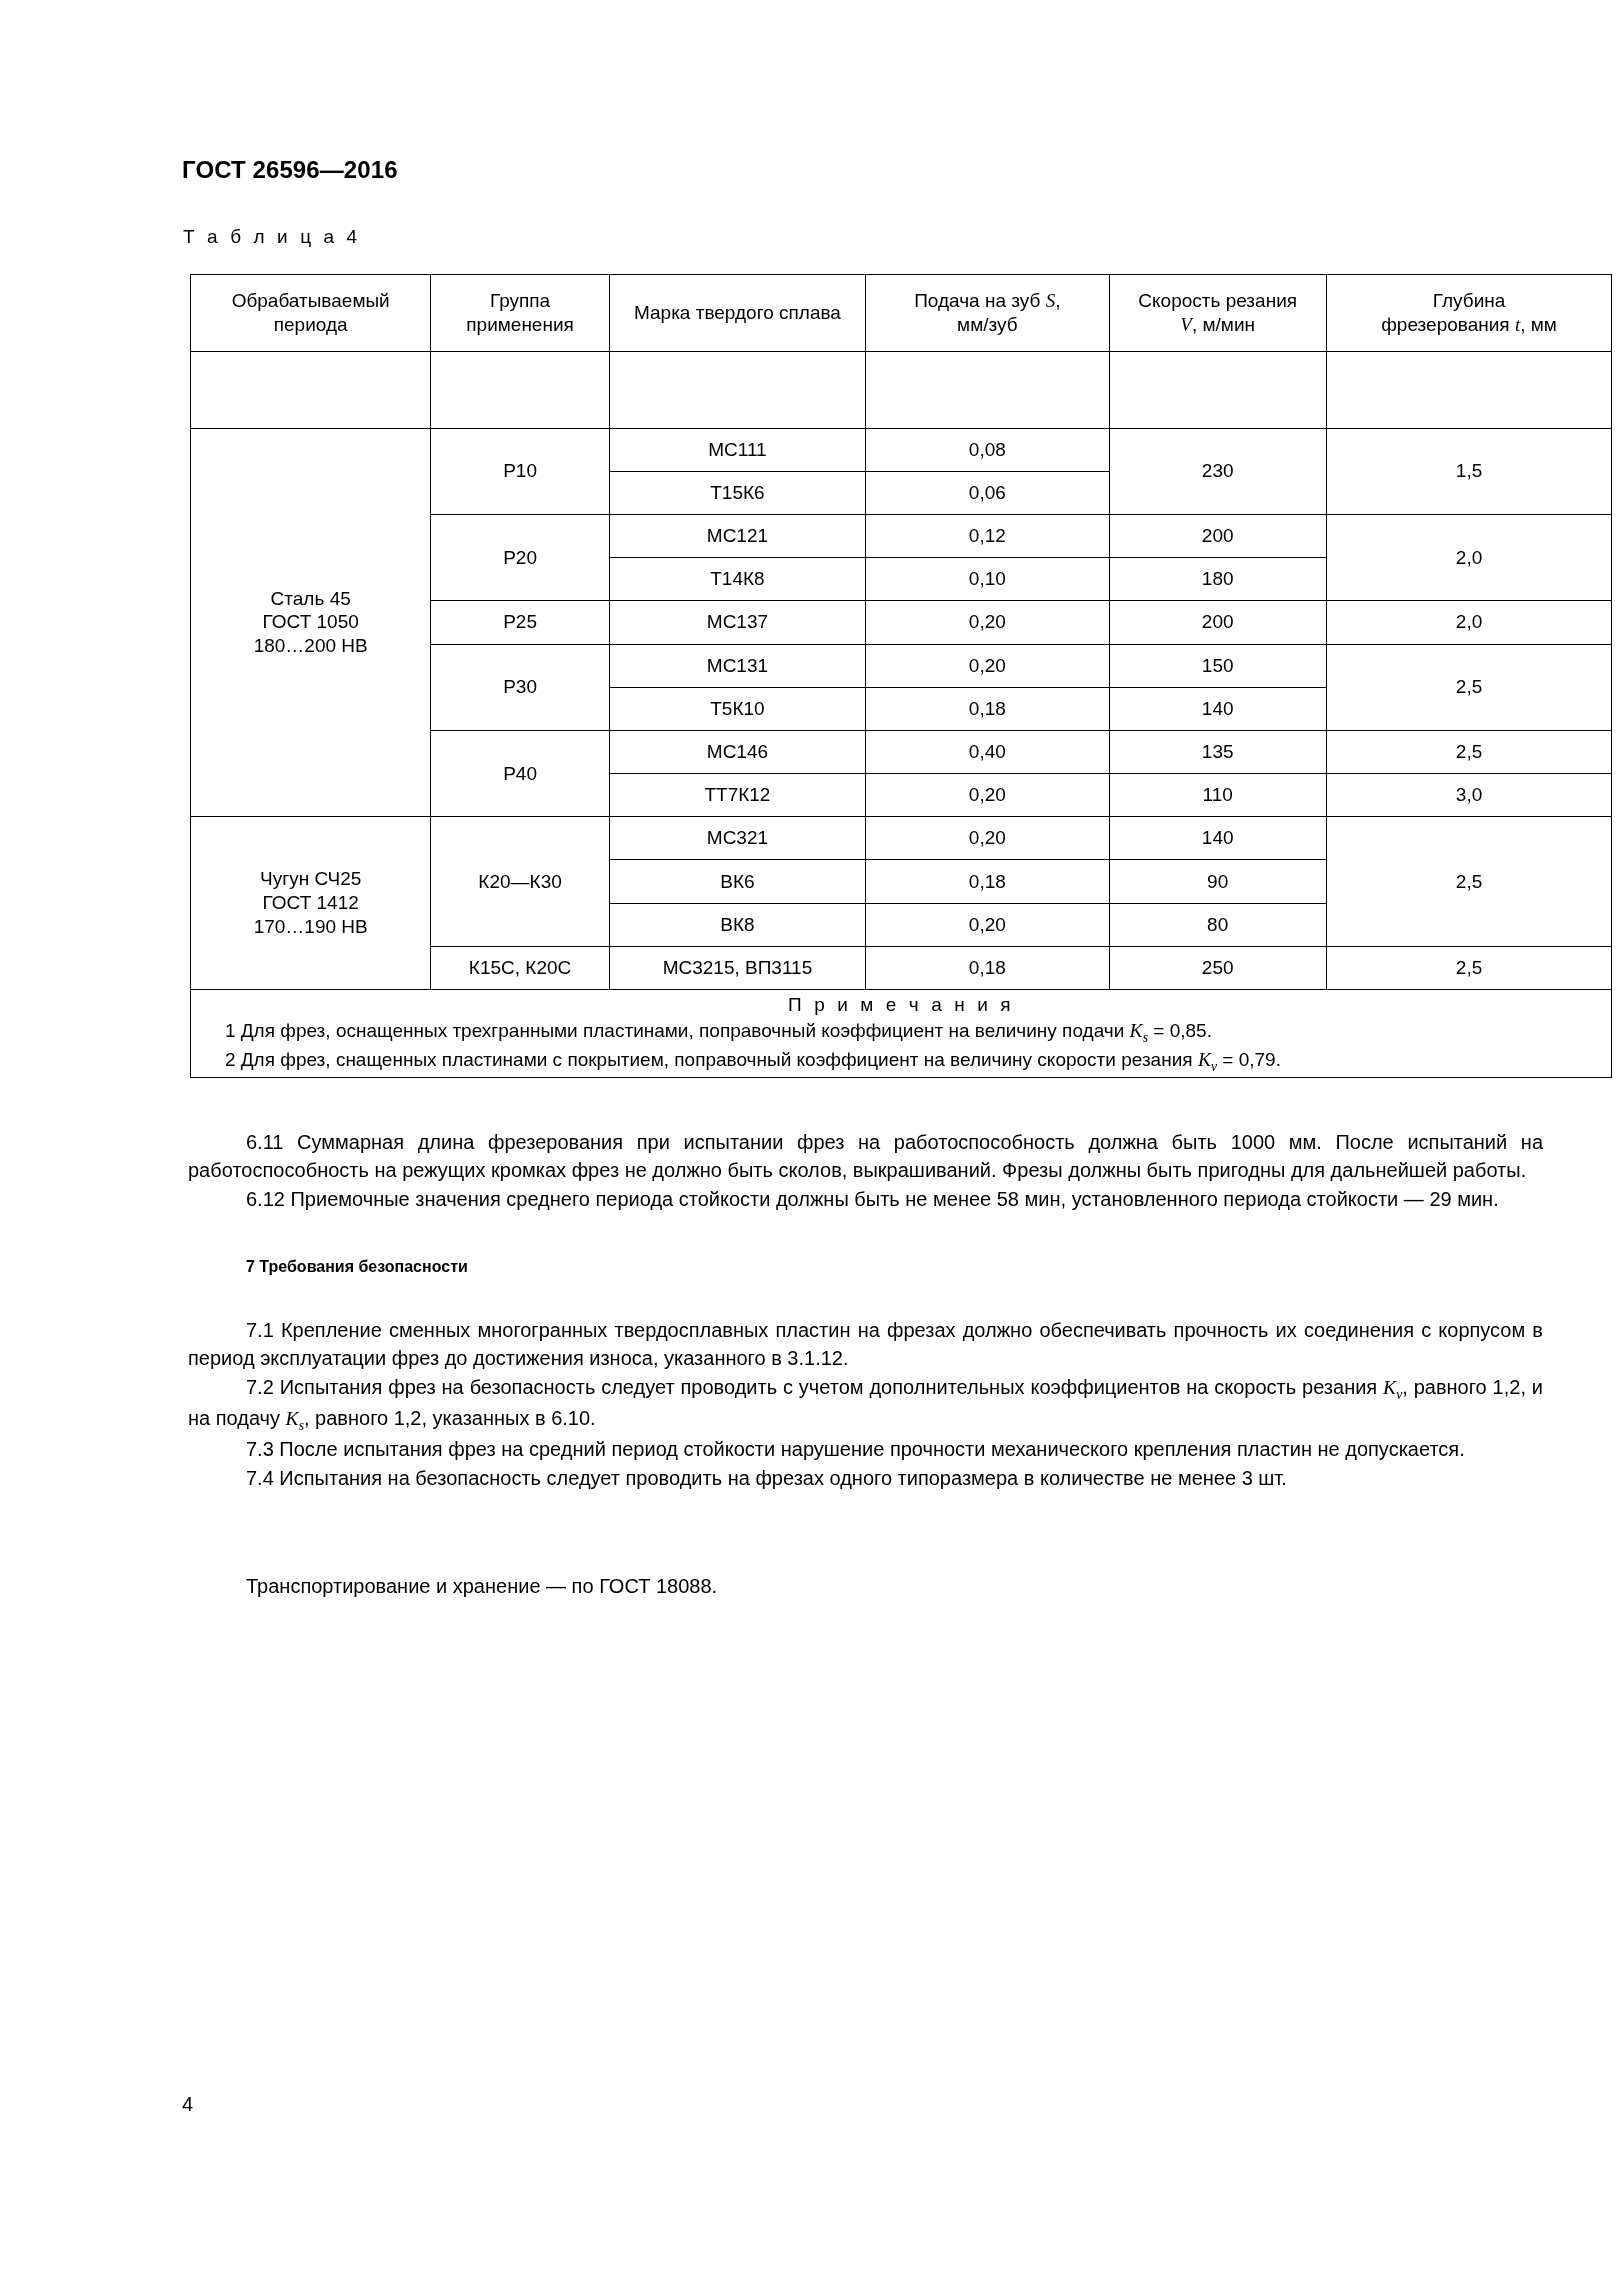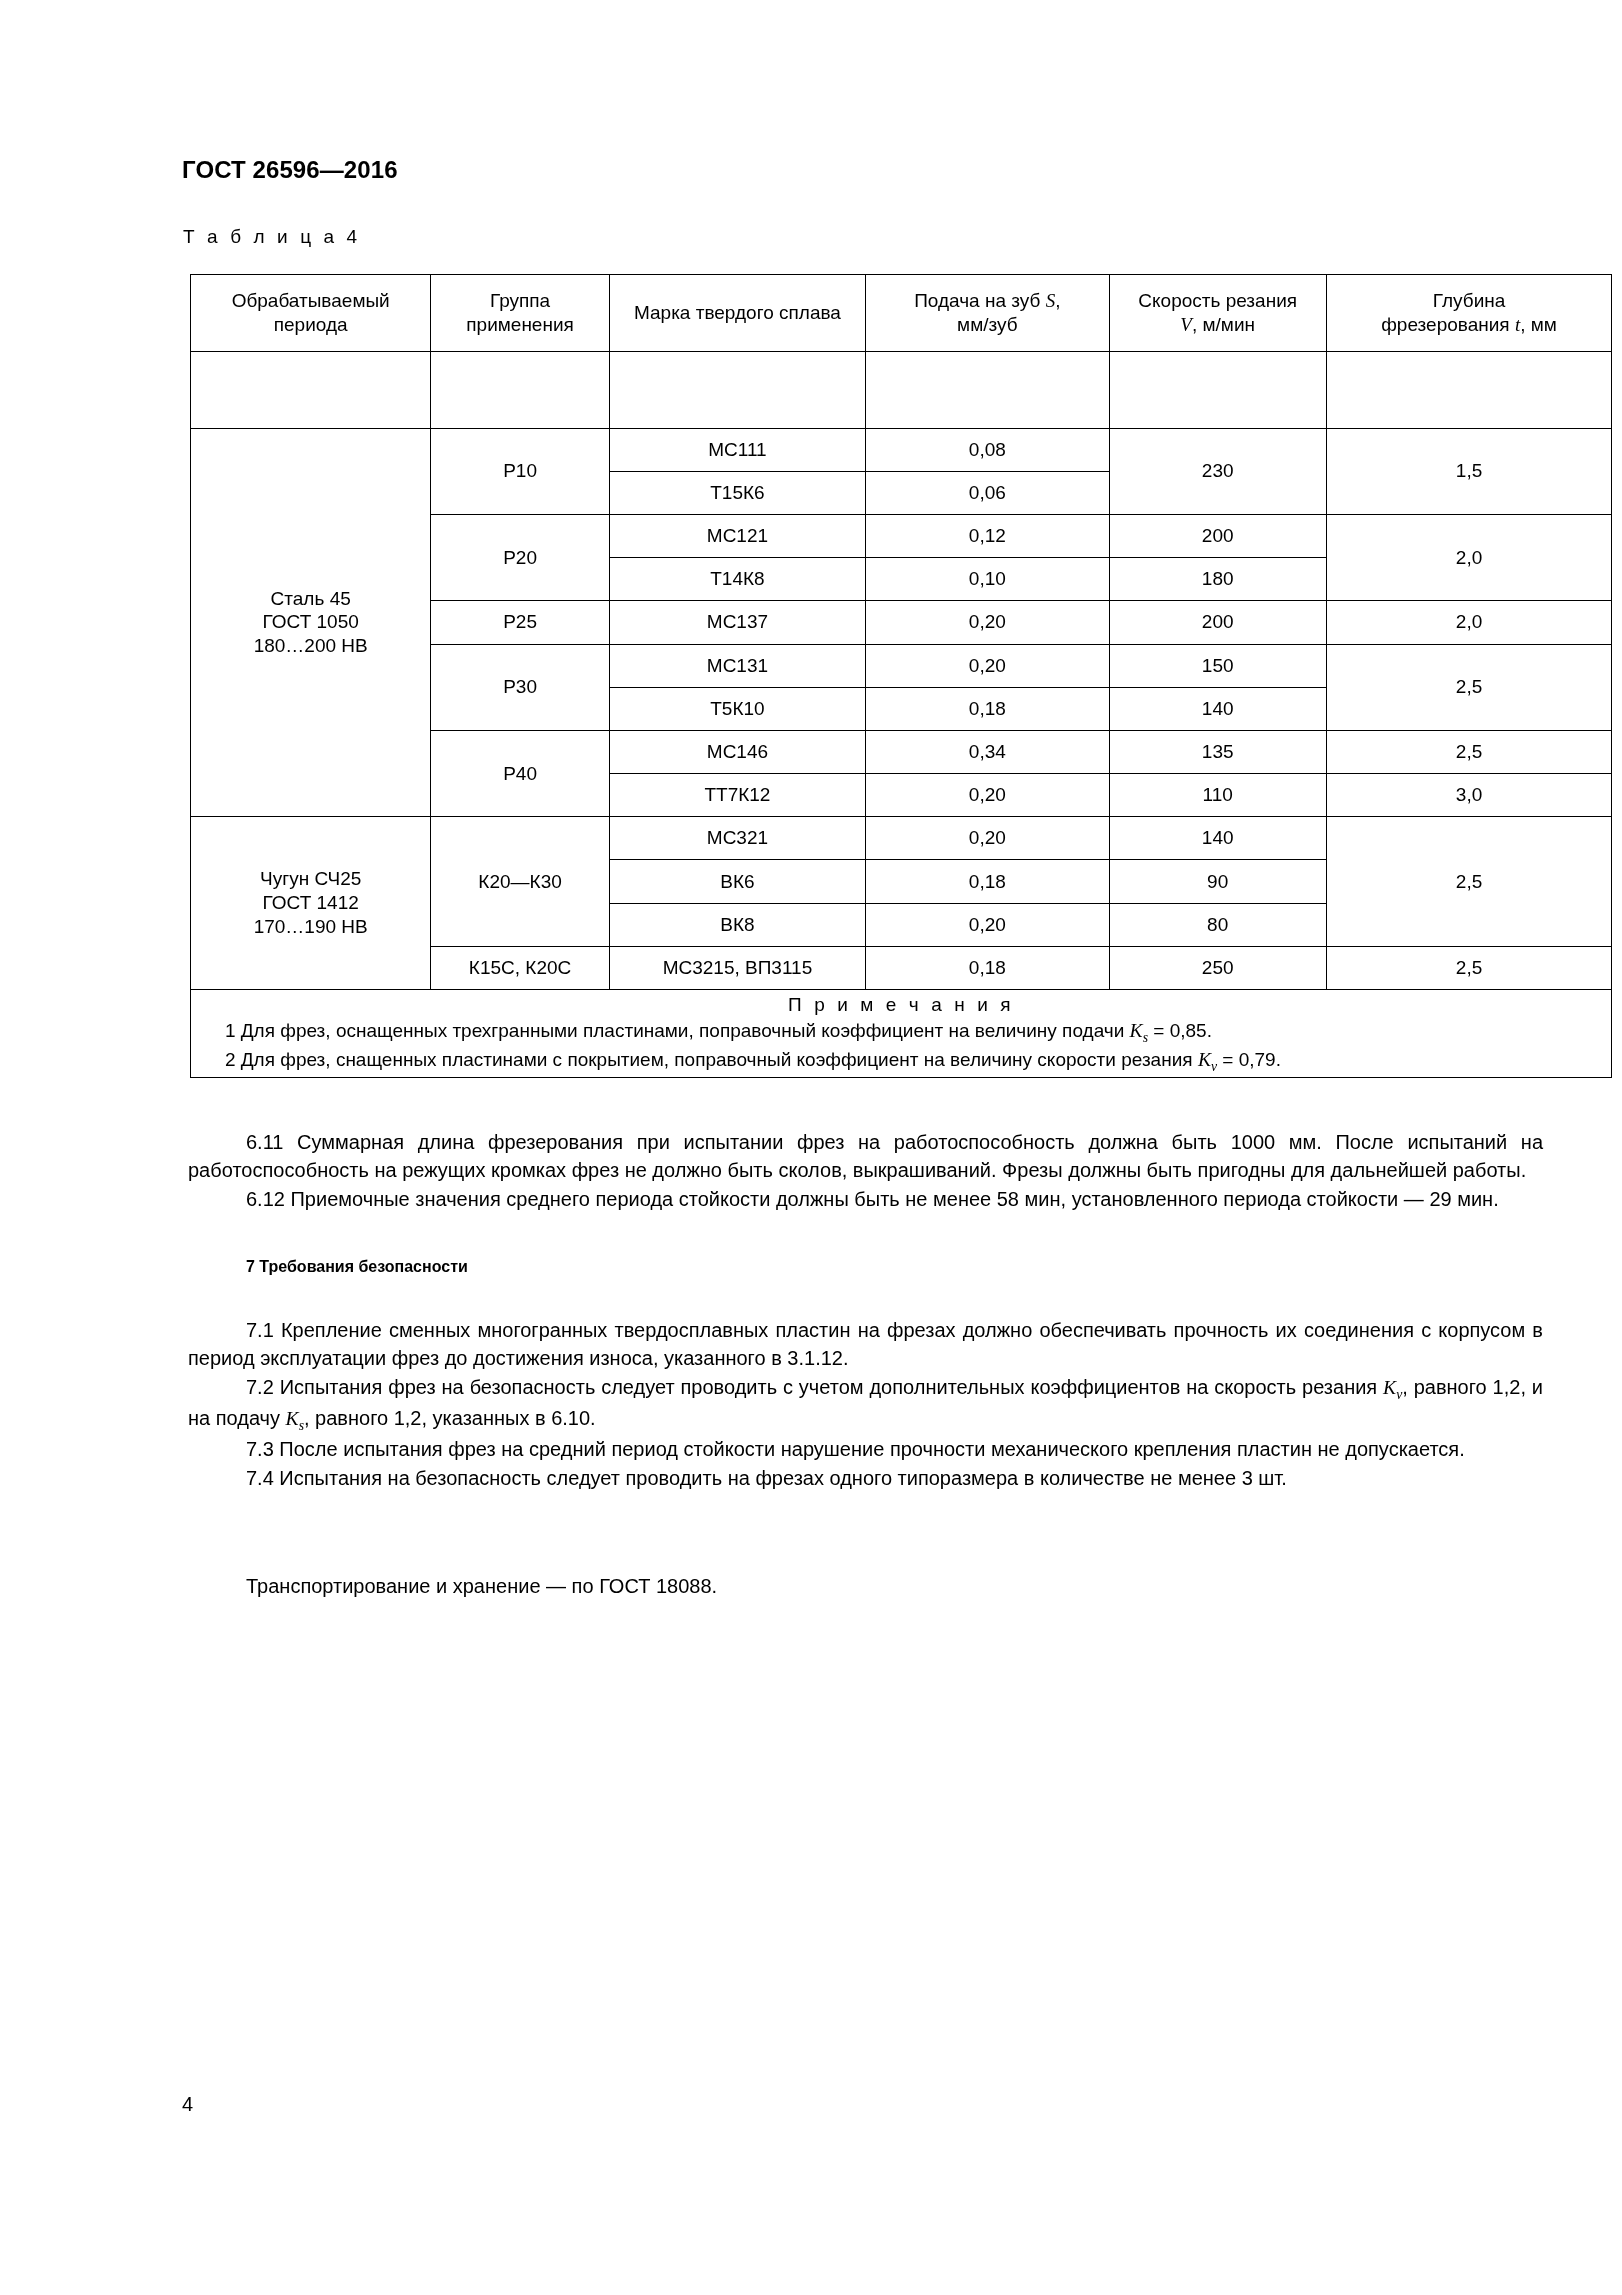--- a/index.html
+++ b/index.html
@@ -233,21 +233,21 @@
             <td class="depth datarow" rowspan="2">2,5</td>
           </tr>
           <tr class="datarow-tr">
             <td class="alloy datarow">Т5К10</td>
             <td class="feed datarow">0,18</td>
             <td class="speed datarow">140</td>
           </tr>
           <tr class="datarow-tr">
             <td class="grp datarow" rowspan="2">Р40</td>
             <td class="alloy datarow">МС146</td>
-            <td class="feed datarow">0,34</td>
+            <td class="feed datarow">0,40</td>
             <td class="speed datarow">135</td>
             <td class="depth datarow">2,5</td>
           </tr>
           <tr class="datarow-tr">
             <td class="alloy datarow">ТТ7К12</td>
             <td class="feed datarow">0,20</td>
             <td class="speed datarow">110</td>
             <td class="depth datarow">3,0</td>
           </tr>
           <tr class="datarow-tr">

